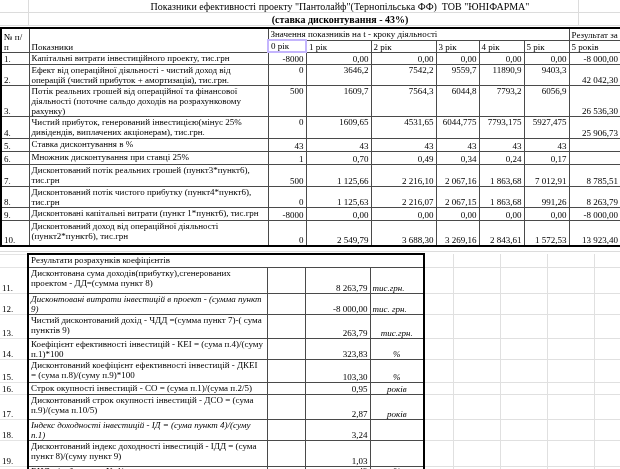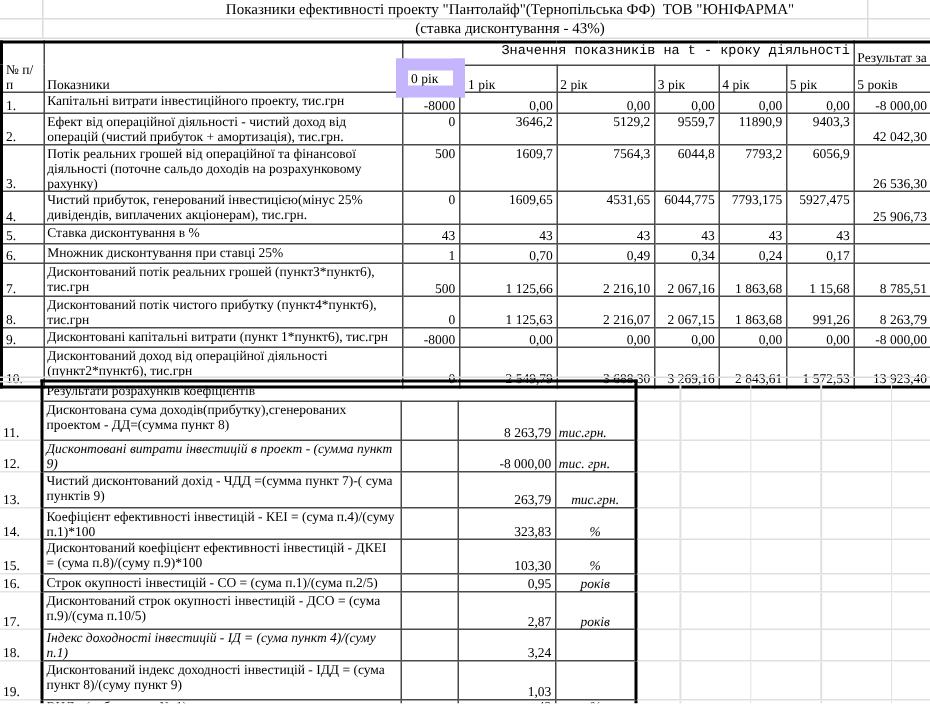--- a/index.html
+++ b/index.html
@@ -17,22 +17,22 @@
   }
   .tv { position:absolute; top:0; width:1px; height:26px; background:#dcdcdc; }
   
   table { border-collapse:collapse; table-layout:fixed; }
   .mt { position:absolute; top:27px; left:0; width:620px; border:2px solid #000; }
   .mt td {
     border:1px solid #4a4a4a; padding:0 2px; line-height:10px;
     overflow:hidden; vertical-align:bottom;
   }
   .mt .hd { text-align:left; vertical-align:bottom; }
-  .mt .group-h { text-align:right;font-family:Liberation Mono, monospace; }
-  .mt .sel { border:8px solid #c4b5fd; }
+  .mt .group-h { text-align:left; }
+  .mt .sel { border:2px solid #c4b5fd; }
   .mt .num { vertical-align:bottom; text-align:left; }
   .mt .lbl { vertical-align:top; text-align:left; }
   .mt .val { text-align:right; vertical-align:bottom; }
   .mt tr.vt .val { vertical-align:top; }
   .mt .res { text-align:right; vertical-align:bottom; }
   
   .gap { position:absolute; top:244px; left:0; width:620px; height:8px; border-bottom:1px solid #dcdcdc; }
   
   .bt { position:absolute; top:253px; left:0; width:620px; }
   .bt td { padding:0 2px; line-height:10px; overflow:hidden; }
@@ -55,21 +55,21 @@
   .bt tr.r20 td { line-height:9px; }
 </style>
 </head>
 <body>
 
 <div id="page">
 
   <div class="trow" style="top:0;">
     <div class="t-inner">Показники ефективності проекту "Пантолайф"(Тернопільська ФФ)  ТОВ "ЮНІФАРМА"</div>
   </div>
-  <div class="trow" style="top:13px;">
+  <div class="trow" style="top:13px;font-weight:bold;">
     <div class="t-inner">(ставка дисконтування - 43%)</div>
   </div>
   <div class="tv" style="left:28px;"></div>
   <div class="tv" style="left:578px;"></div>
 
   <table class="mt">
     <colgroup>
       <col style="width:28px">
         <col style="width:239px">
         <col style="width:38px">
@@ -106,21 +106,21 @@
       <td class="val">0,00</td>
       <td class="val">0,00</td>
       <td class="val">0,00</td>
       <td class="res">-8 000,00</td>
     </tr>
     <tr style="height:21px" class="vt">
       <td class="num">2.</td>
       <td class="lbl">Ефект від операційної діяльності - чистий доход від операцій (чистий прибуток + амортизація), тис.грн.</td>
       <td class="val">0</td>
       <td class="val">3646,2</td>
-      <td class="val">5129,2</td>
+      <td class="val">7542,2</td>
       <td class="val">9559,7</td>
       <td class="val">11890,9</td>
       <td class="val">9403,3</td>
       <td class="res">42 042,30</td>
     </tr>
     <tr style="height:31px" class="vt">
       <td class="num">3.</td>
       <td class="lbl">Потік реальних грошей від операційної та фінансової діяльності (поточне сальдо доходів на розрахунковому рахунку)</td>
       <td class="val">500</td>
       <td class="val">1609,7</td>
@@ -164,21 +164,21 @@
       <td class="res"></td>
     </tr>
     <tr style="height:22px">
       <td class="num">7.</td>
       <td class="lbl">Дисконтований потік реальних грошей (пункт3*пункт6), тис.грн</td>
       <td class="val">500</td>
       <td class="val">1 125,66</td>
       <td class="val">2 216,10</td>
       <td class="val">2 067,16</td>
       <td class="val">1 863,68</td>
-      <td class="val">1 15,68</td>
+      <td class="val">7 012,91</td>
       <td class="res">8 785,51</td>
     </tr>
     <tr style="height:20px">
       <td class="num">8.</td>
       <td class="lbl">Дисконтований потік чистого прибутку (пункт4*пункт6), тис.грн</td>
       <td class="val">0</td>
       <td class="val">1 125,63</td>
       <td class="val">2 216,07</td>
       <td class="val">2 067,15</td>
       <td class="val">1 863,68</td>

